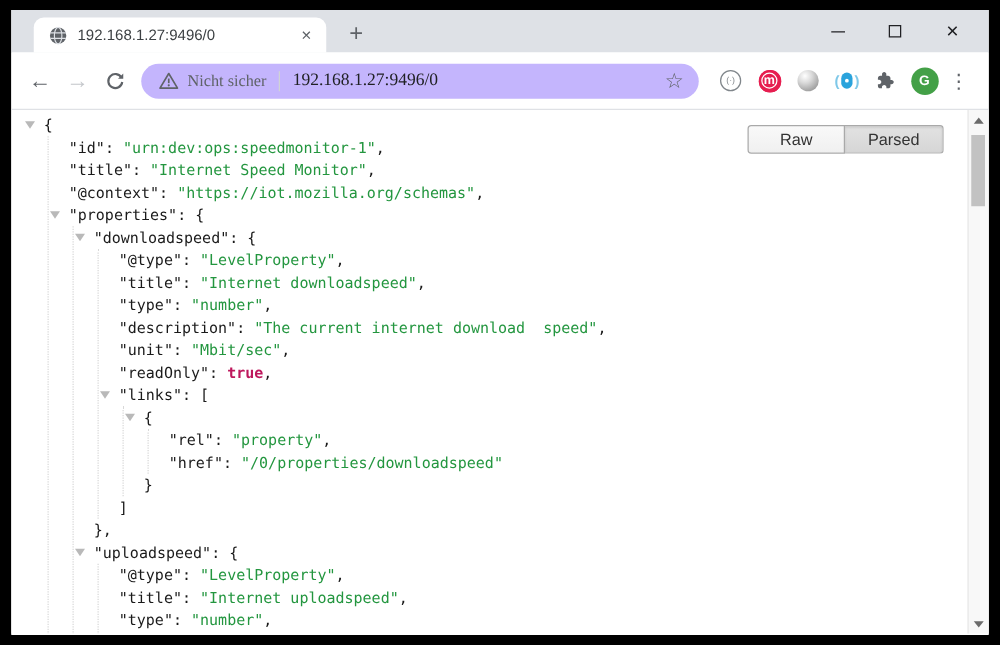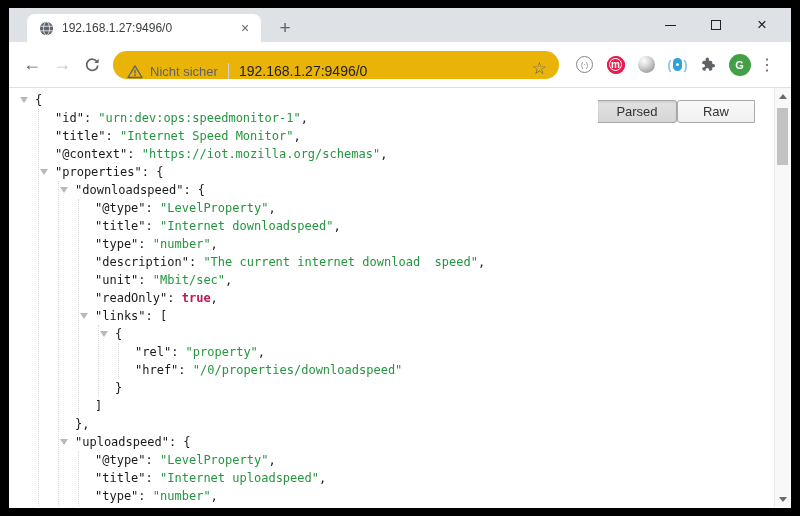--- a/index.html
+++ b/index.html
@@ -21,22 +21,22 @@
   .wc-max{width:10px;height:10px;border:1px solid #202124;display:block;}
   .wc-close{font-size:17px;color:#202124;line-height:10px;}
 
   
   .toolbar{position:relative;height:46px;background:#fff;border-bottom:1px solid #dfe1e5;
     display:flex;align-items:center;}
   .navbtn{width:30px;text-align:center;font-size:18px;color:#5f6368;flex:0 0 auto;}
   .navbtn.back{margin-left:8px;}
   .navbtn.fwd{color:#c4c7cb;}
   .navbtn.reload{display:flex;align-items:center;justify-content:center;}
-  .omnibox{margin-left:6px;width:446px;height:28px;background:#eab308;border-radius:14px;
-    display:flex;align-items:flex-end;padding:0 10px 0 14px;flex:0 0 auto;}
+  .omnibox{margin-left:6px;width:446px;height:28px;background:#c4b5fd;border-radius:14px;
+    display:flex;align-items:center;padding:0 10px 0 14px;flex:0 0 auto;font-family:Liberation Serif, serif;}
   .warn-ico{flex:0 0 auto;display:flex;align-items:center;}
   .sec-label{font-size:13px;color:#5f6368;margin:0 10px 0 7px;white-space:nowrap;}
   .omni-sep{width:1px;height:16px;background:#d0d3d6;flex:0 0 auto;}
   .url{font-size:14px;color:#202124;margin-left:10px;white-space:nowrap;flex:1;}
   .star{font-size:17px;color:#5f6368;flex:0 0 auto;margin-right:2px;}
   .ext-row{display:flex;align-items:center;margin-left:10px;}
   .ext{width:31px;display:flex;align-items:center;justify-content:center;}
   .ico-circle{width:17px;height:17px;border:1.5px solid #80868b;border-radius:50%;
     display:flex;align-items:center;justify-content:center;font-size:7px;color:#80868b;letter-spacing:0;}
   .ico-m{width:18px;height:18px;border-radius:50%;background:#e61e50;color:#fff;
@@ -169,22 +169,22 @@
       </span>
       <span class="ext">
         <span class="avatar">G</span>
       </span>
       <span class="menu-dots">⋮</span>
     </div>
   </div>
 
   <div class="content">
     <div class="toggle">
+      <span class="tbtn raw">Raw</span>
       <span class="tbtn parsed">Parsed</span>
-      <span class="tbtn raw">Raw</span>
     </div>
 
     <div class="json-rows">
       <div class="guide" style="left:29px;top:18px;height:399px;"></div>
       <div class="guide" style="left:49px;top:90px;height:327px;"></div>
       <div class="guide" style="left:69px;top:108px;height:216px;"></div>
       <div class="guide" style="left:89px;top:234px;height:72px;"></div>
       <div class="guide" style="left:109px;top:252px;height:36px;"></div>
       <div class="guide" style="left:69px;top:360px;height:57px;"></div>
     <div class="jrow lv0"><span class="tri"></span><span class="t-p">{</span></div>

